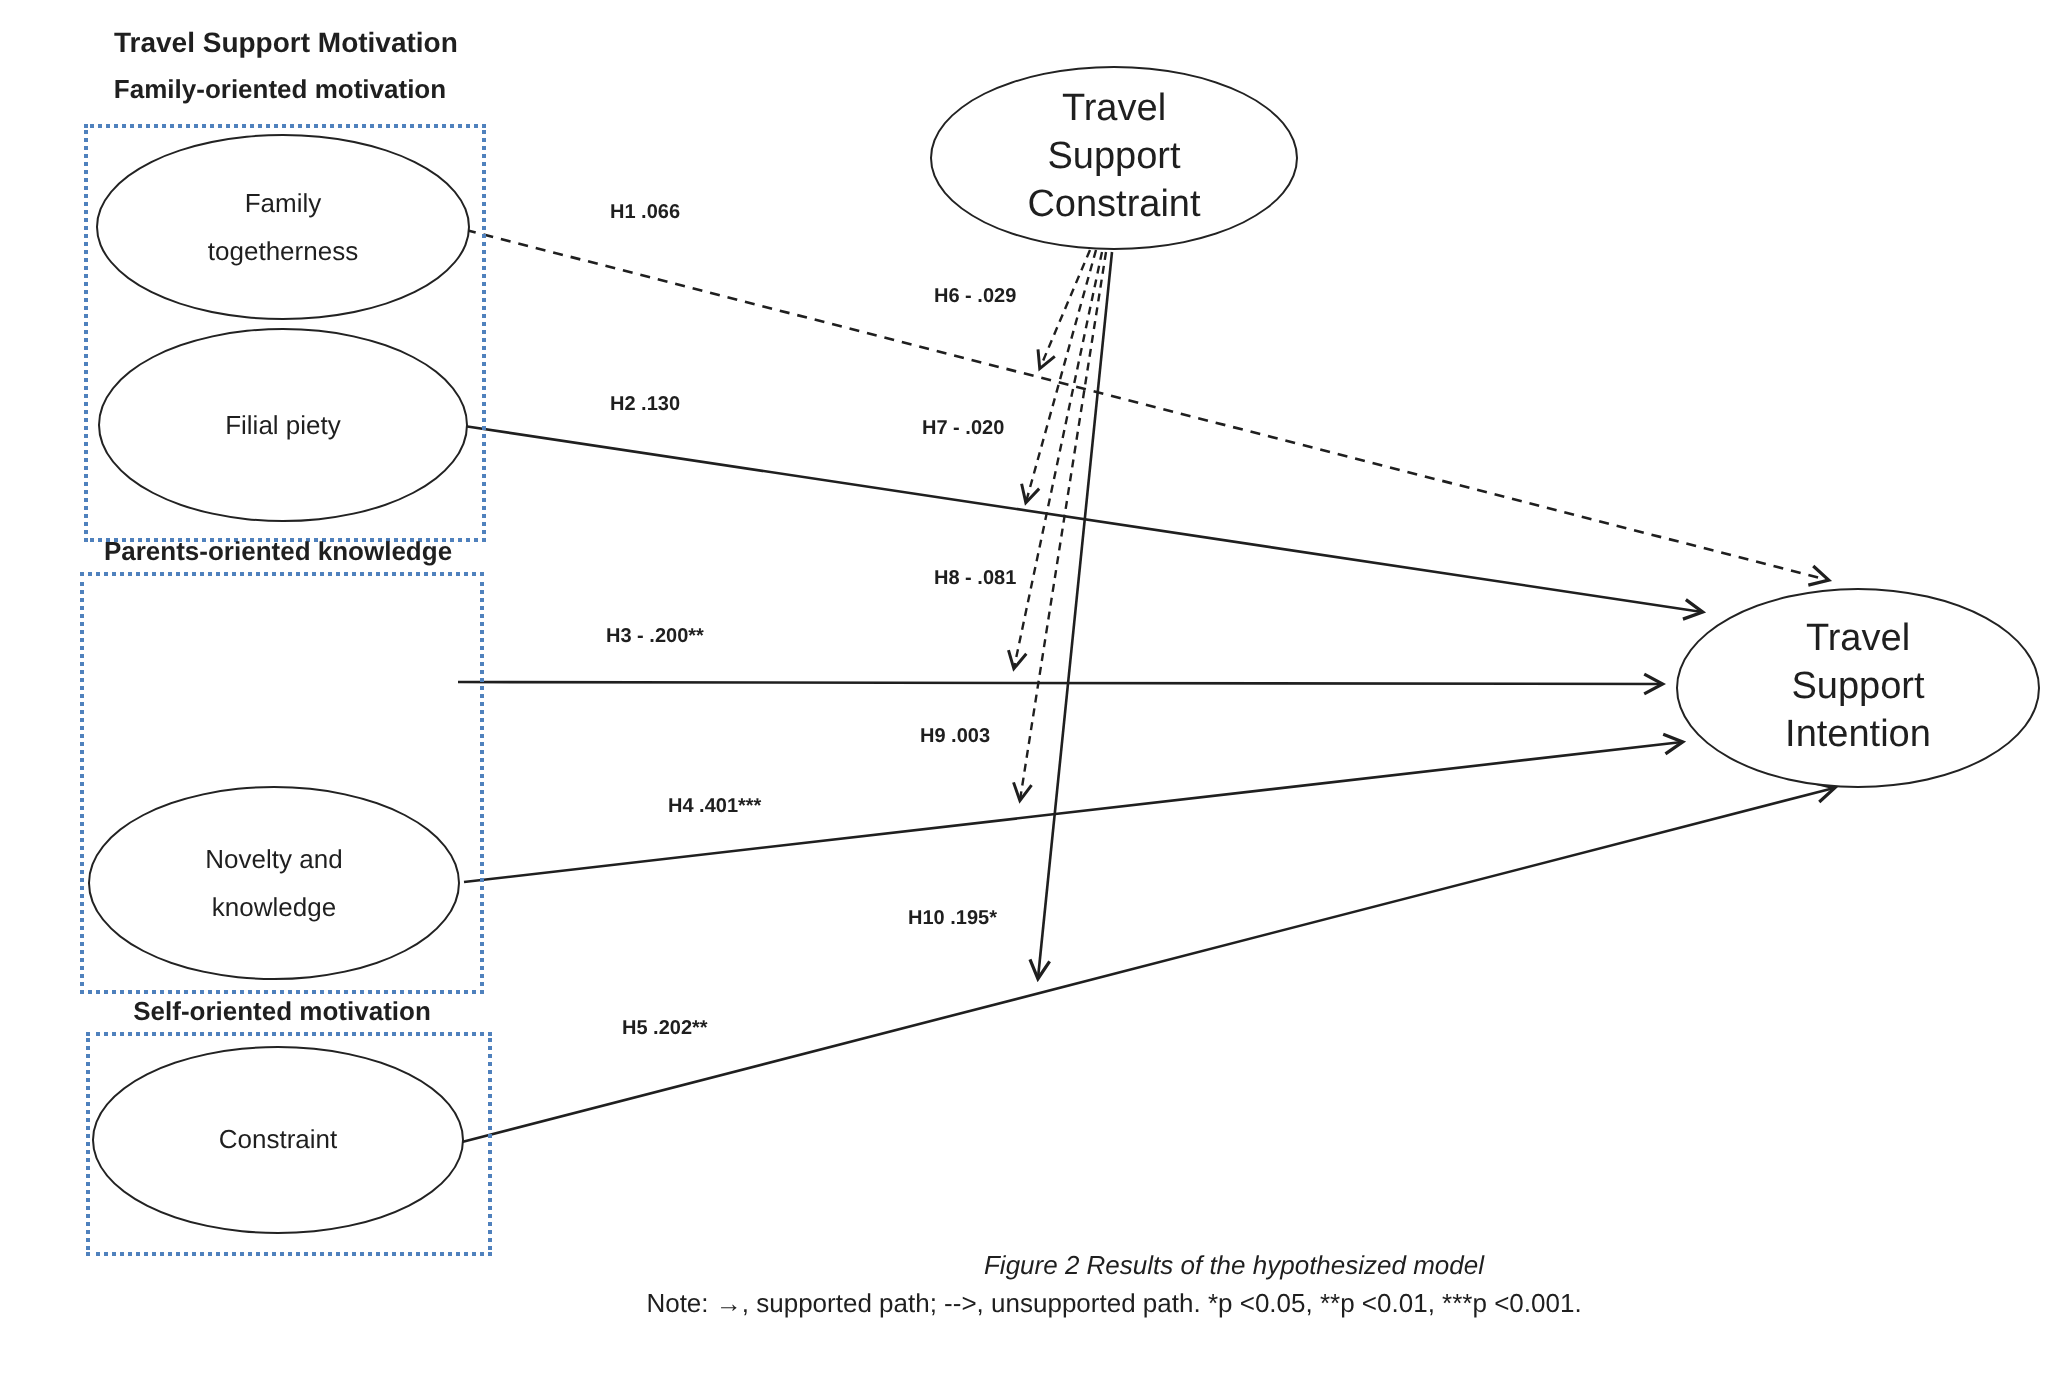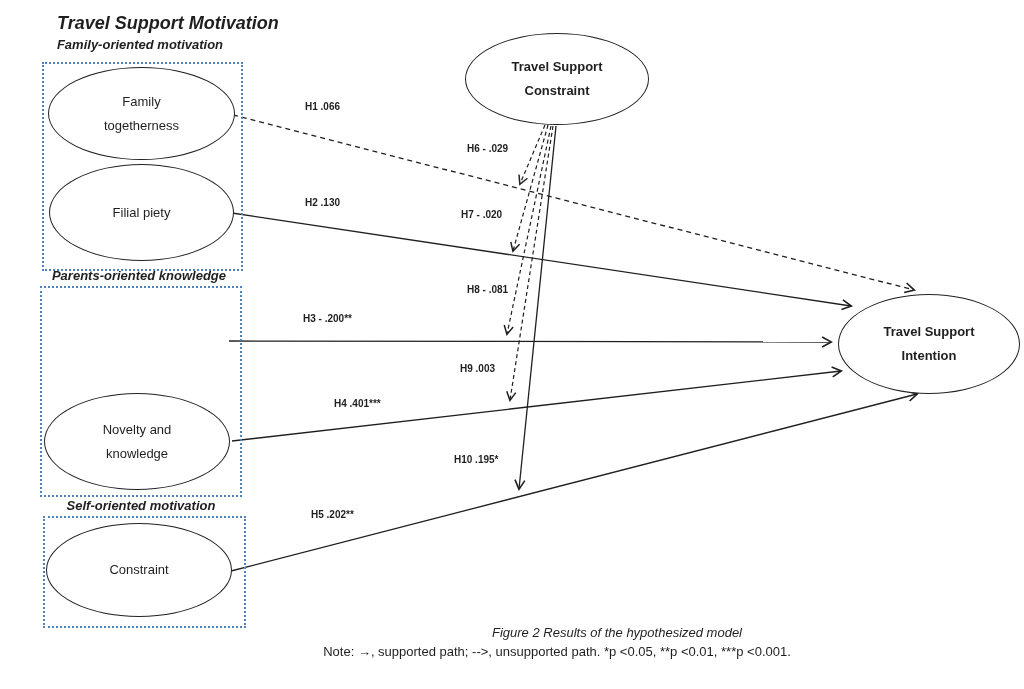--- a/index.html
+++ b/index.html
@@ -8,41 +8,40 @@
     width: 1024px;
     height: 689px;
     background: #ffffff;
     font-family: "Liberation Sans", sans-serif;
     color: #1f1f1f;
     overflow: hidden;
   }
   .stage svg.wires { position: absolute; left: 0; top: 0; width: 1024px; height: 689px; }
   .abs { position: absolute; }
   .title {
-    font-size: 18px; font-weight: bold; white-space: nowrap; font-style: italic;
+    font-size: 14px; font-weight: bold; white-space: nowrap;
   }
   .group-header {
     font-size: 13px; font-weight: bold; white-space: nowrap;
     transform: translateX(-50%);
-    font-style: italic;
   }
   .group-box {
     border: 2px dotted #4f81bd;
     background: transparent;
   }
   .ellipse {
     border: 1.5px solid #222222;
     border-radius: 50%;
     background: #ffffff;
     display: flex; align-items: center; justify-content: center;
     text-align: center;
     font-size: 13px; line-height: 24px;
   }
   .ellipse .inner { max-width: 104px; }
-  .ellipse.latent { font-weight: bold; font-size: 13px; align-items: center; }
+  .ellipse.latent { font-weight: normal; font-size: 19px; align-items: center; }
   .path-label {
     font-size: 10px; font-weight: bold; white-space: nowrap;
   }
   .caption {
     font-size: 13px; white-space: nowrap; transform: translateX(-50%); font-style: italic;
   }
   .note {
     font-size: 13px; white-space: nowrap; transform: translateX(-50%);
   }
 </style>

